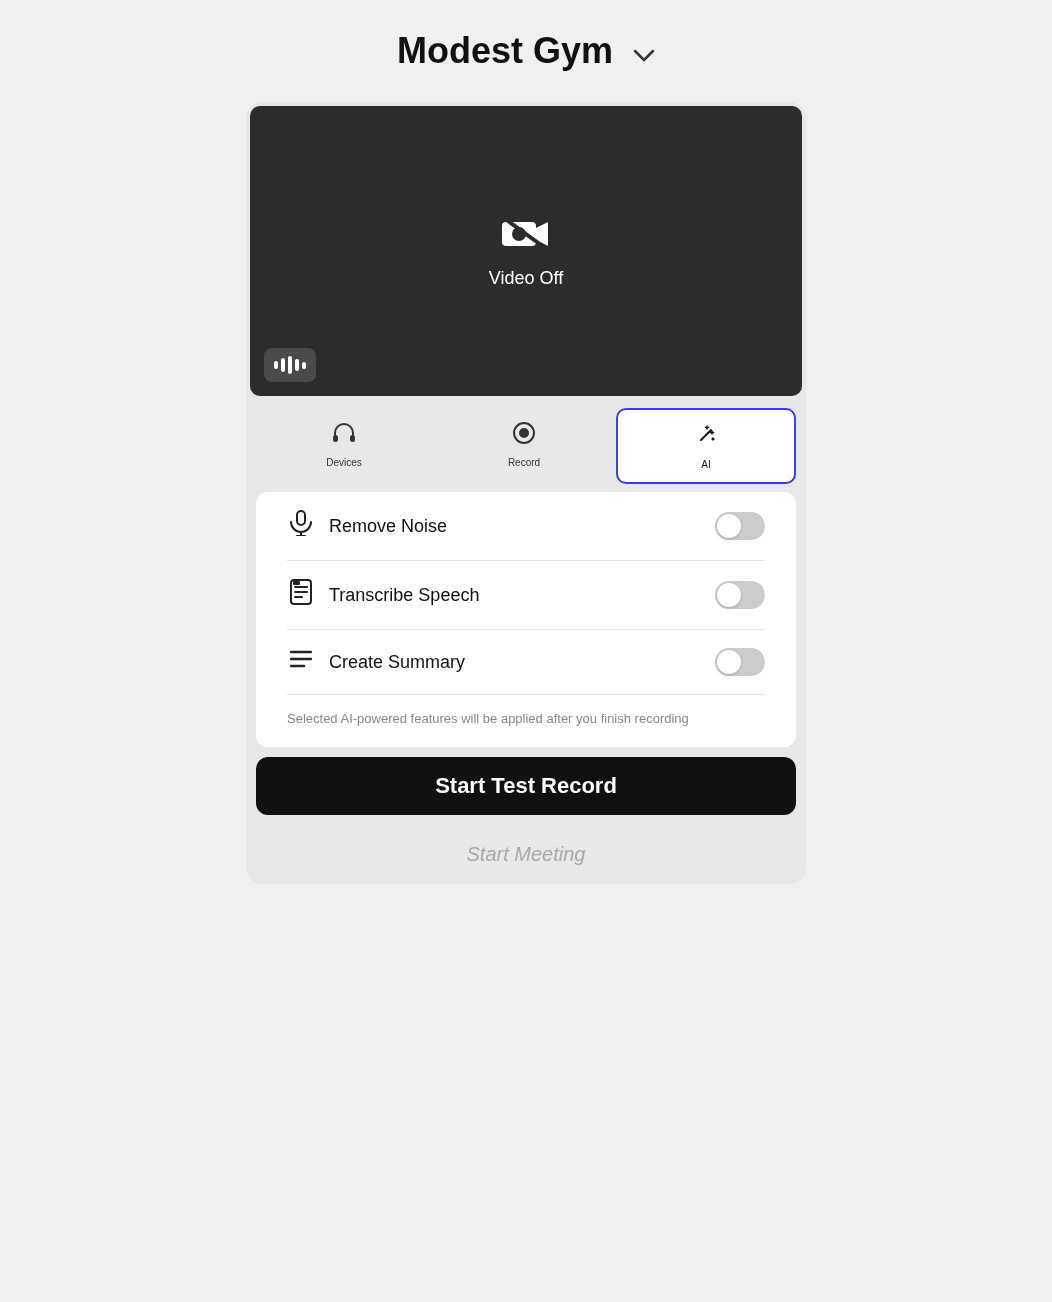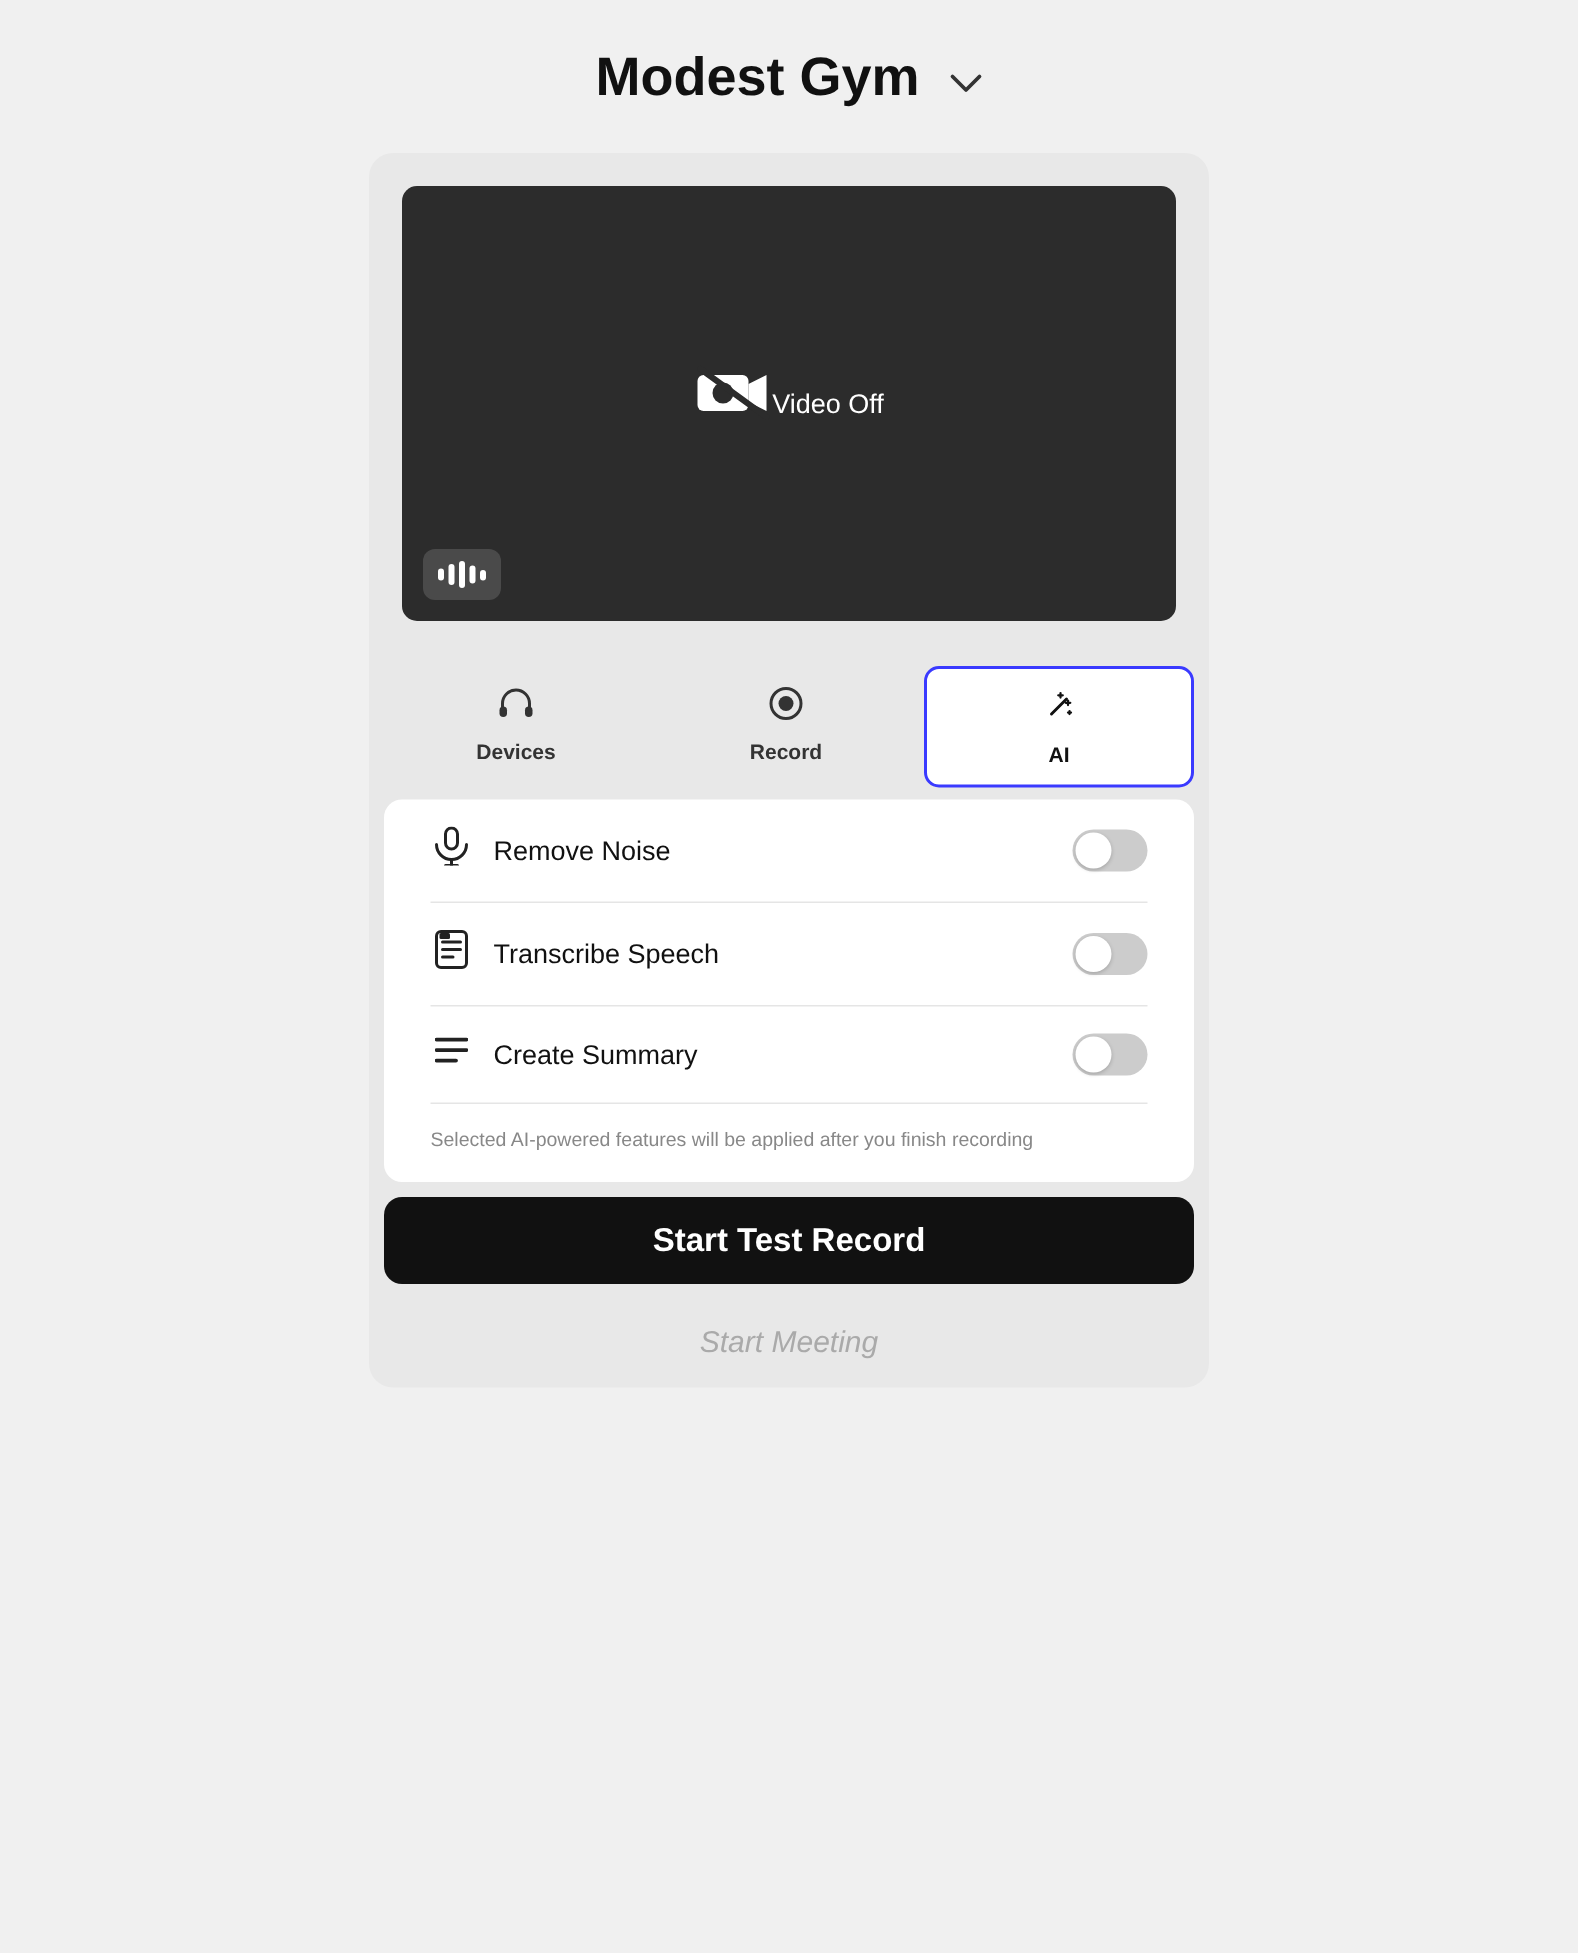--- a/index.html
+++ b/index.html
@@ -35,25 +35,25 @@
       width: 560px;
       background: #e8e8e8;
       border-radius: 16px;
       overflow: hidden;
     }
 
     .video-area {
       background: #2c2c2c;
       height: 290px;
       display: flex;
-      flex-direction: row;
+      flex-direction: column;
       align-items: center;
       justify-content: center;
       position: relative;
-      margin: 22px;
+      margin: 4px;
       border-radius: 10px;
     }
 
     .video-off-text {
       color: white;
       font-size: 18px;
       font-weight: 400;
     }
 
     .audio-indicator {
@@ -100,22 +100,22 @@
       background: white;
       border: 2.5px solid #3a3aff;
       color: #111;
     }
 
     .tab-icon {
       font-size: 22px;
     }
 
     .tab-label {
-      font-size: 14px;
-      font-weight: 700;
+      font-size: 10px;
+      font-weight: 400;
     }
 
     .ai-features-panel {
       background: white;
       margin: 0 10px 10px 10px;
       border-radius: 12px;
       padding: 0 31px;
     }
 
     .feature-row {

